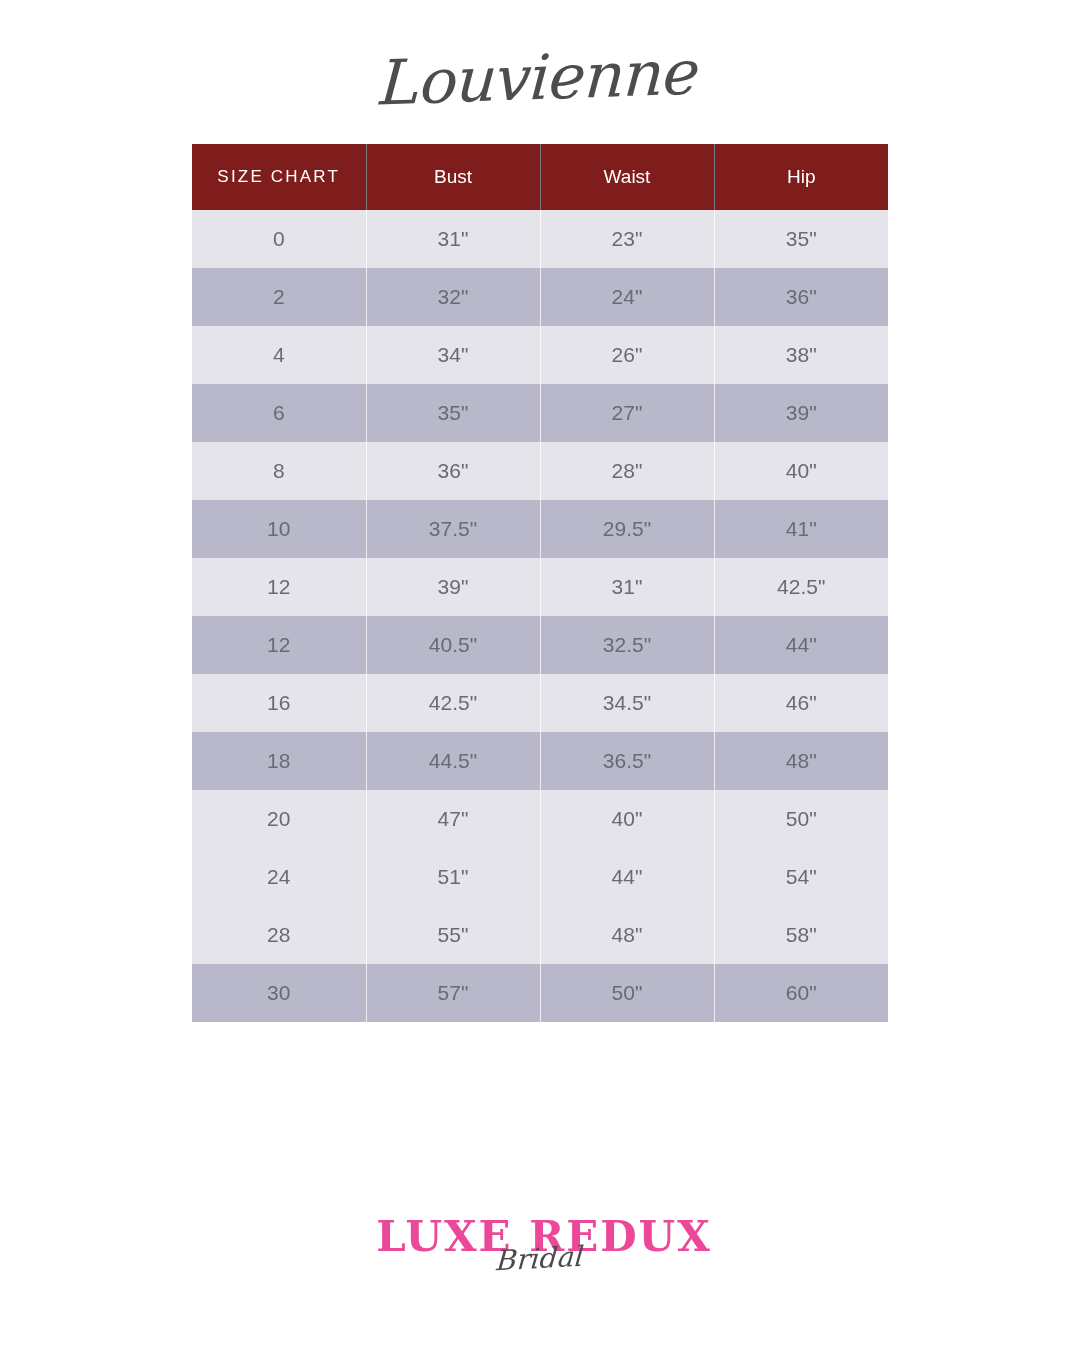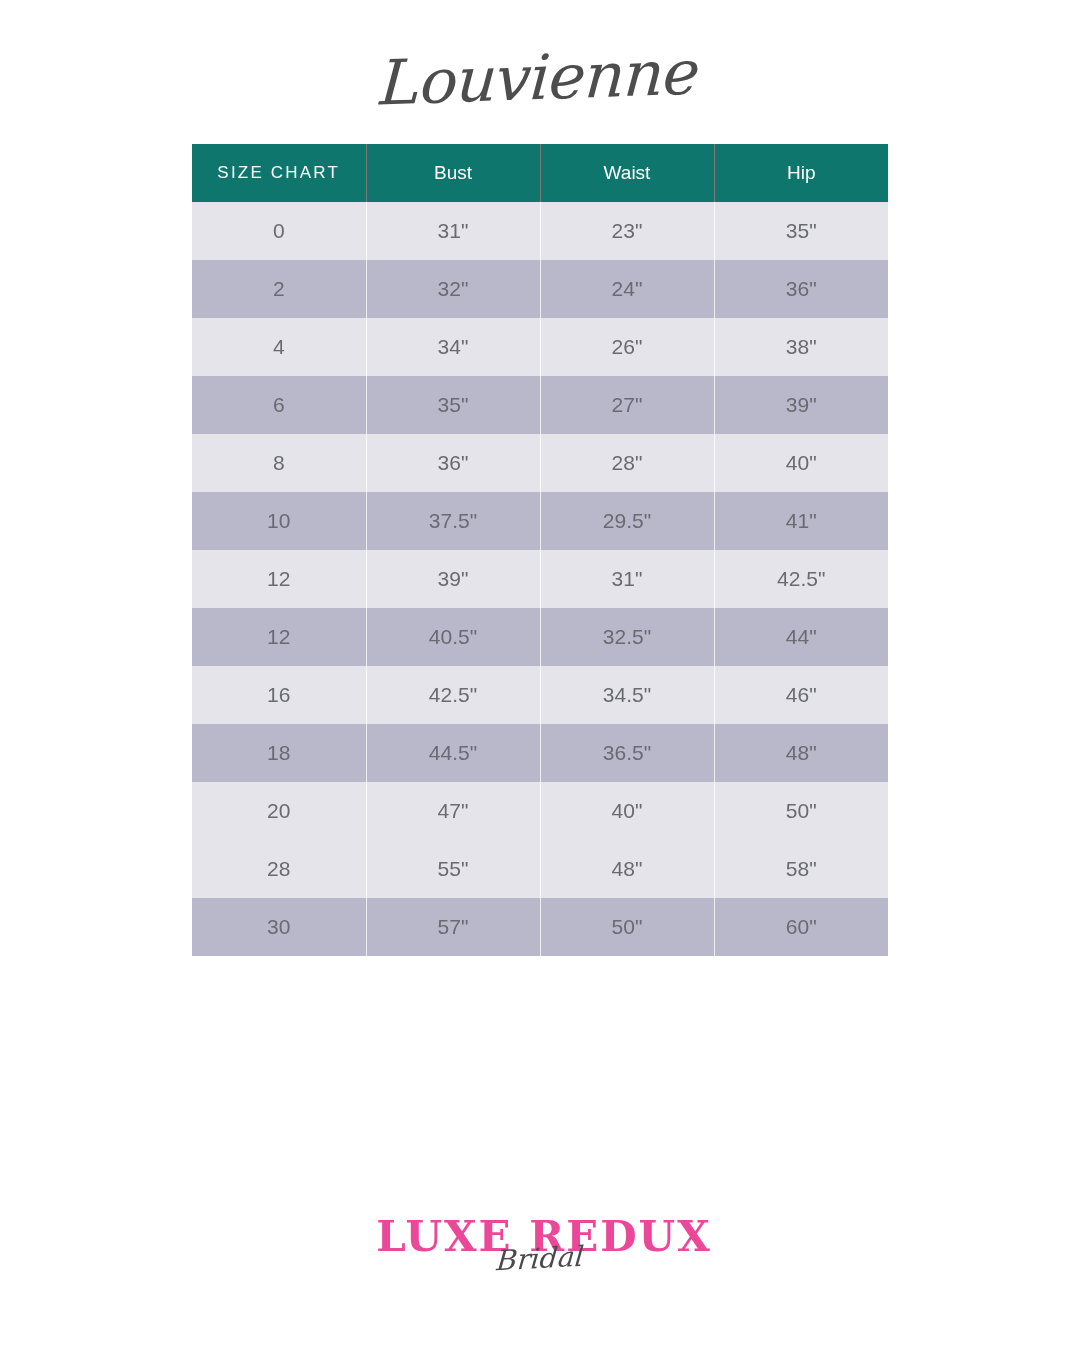--- a/index.html
+++ b/index.html
@@ -47,23 +47,23 @@
     width: 696px;
     border-collapse: collapse;
     table-layout: fixed;
   }
   .size-table col.c-size { width: 174px; }
   .size-table col.c-bust { width: 174px; }
   .size-table col.c-waist { width: 174px; }
   .size-table col.c-hip  { width: 174px; }
 
   .size-table thead th {
-    background: #0f766e;
+    background: #7f1d1d;
     color: #ffffff;
-    height: 58px;
+    height: 66px;
     font-weight: 400;
     font-size: 19px;
     text-align: center;
     vertical-align: middle;
     border-right: 1px solid #7b7b7b;
     padding: 0;
   }
   .size-table thead th:last-child { border-right: none; margin-top: 44px; }
   .size-table thead th.th-size {
     font-size: 17px;
@@ -202,20 +202,26 @@
         <td>36.5"</td>
         <td>48"</td>
       </tr>
       <tr class="row-light">
         <td>20</td>
         <td>47"</td>
         <td>40"</td>
         <td>50"</td>
       </tr>
       <tr class="row-light">
+        <td>24</td>
+        <td>51"</td>
+        <td>44"</td>
+        <td>54"</td>
+      </tr>
+      <tr class="row-light">
         <td>28</td>
         <td>55"</td>
         <td>48"</td>
         <td>58"</td>
       </tr>
       <tr class="row-dark">
         <td>30</td>
         <td>57"</td>
         <td>50"</td>
         <td>60"</td>

